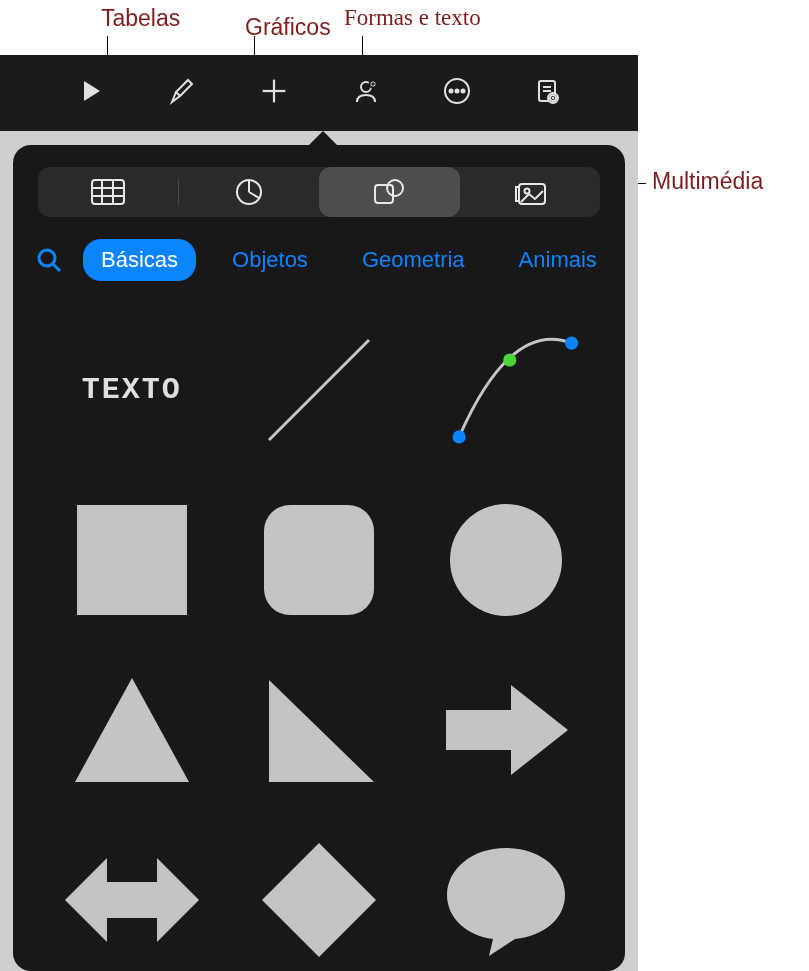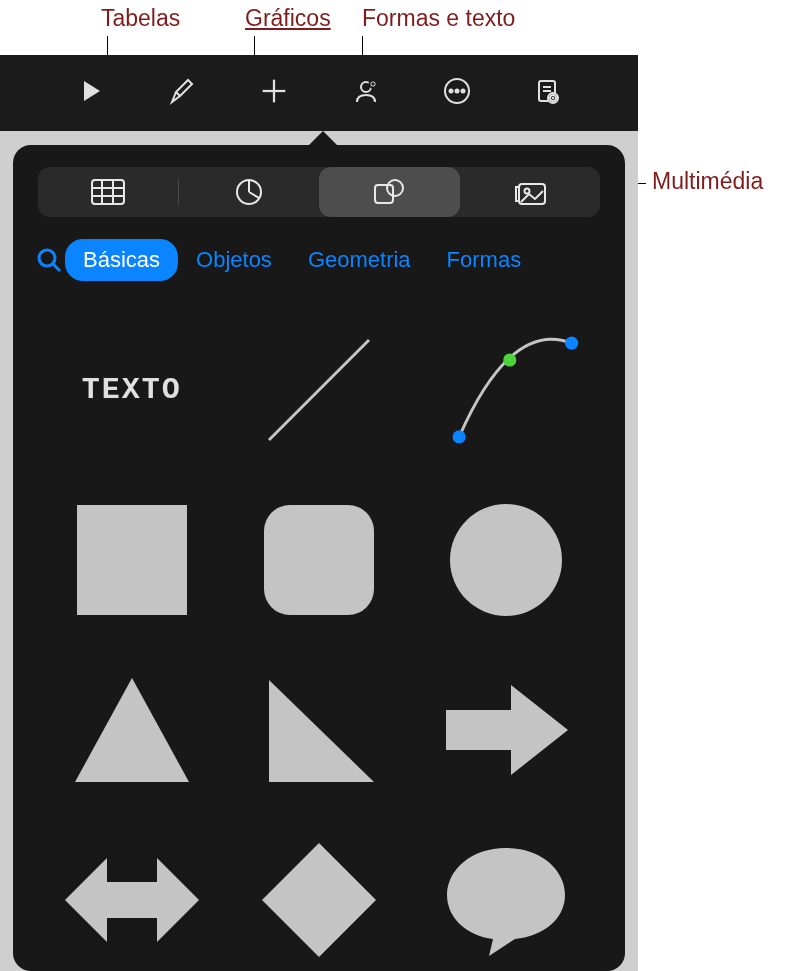--- a/index.html
+++ b/index.html
@@ -101,20 +101,21 @@
     .seg svg { stroke: #e8e8e8; fill: none; stroke-width: 2; }
     
     .category-row {
       position: absolute;
       top: 92px;
       left: 20px;
       right: 0;
       height: 46px;
       display: flex;
       align-items: center;
+      gap: 18px;
       overflow: hidden;
     }
     .search-btn {
       width: 32px;
       height: 32px;
       display: flex;
       align-items: center;
       justify-content: center;
       cursor: pointer;
     }
@@ -160,22 +161,22 @@
       font-weight: bold;
       font-size: 30px;
       color: #e0e0e0;
       letter-spacing: 2px;
     }
   </style>
 </head>
 <body>
 
 <div class="callout" style="top:5px; left:101px;">Tabelas</div>
-<div class="callout" style="top:5px; left:245px;text-decoration:underline;">Gráficos</div>
-<div class="callout" style="top:5px; left:362px;">Formas e texto</div>
+<div class="callout" style="top:14px; left:245px;">Gráficos</div>
+<div class="callout" style="top:5px; left:344px;font-family:Liberation Serif, serif;">Formas e texto</div>
 <div class="callout" style="top:168px; left:652px;">Multimédia</div>
 
 <div class="callout-line" style="left:107px; top:36px; height:147px;"></div>
 <div class="callout-line" style="left:254px; top:36px; height:147px;"></div>
 <div class="callout-line" style="left:362px; top:36px; height:147px;"></div>
 <div class="callout-line" style="left:560px; top:183px; height:1px; width:86px;"></div>
 
 <div class="app-area">
 
   <div class="top-toolbar">
@@ -264,21 +265,21 @@
     <div class="category-row">
       <div class="search-btn">
         <svg width="28" height="28" viewBox="0 0 28 28">
             <circle cx="12" cy="12" r="8"></circle>
             <line x1="18" y1="18" x2="25" y2="25"></line>
           </svg>
       </div>
       <div class="cat active">Básicas</div>
       <div class="cat">Objetos</div>
       <div class="cat">Geometria</div>
-      <div class="cat">Formas</div>
+      <div class="cat">Animais</div>
     </div>
 
     <div class="shape-grid">
 
       <div class="shape-cell">
         <span class="texto-label">TEXTO</span>
       </div>
       <div class="shape-cell">
         <svg width="140" height="140" viewBox="0 0 140 140">
             <line x1="20" y1="120" x2="120" y2="20" stroke="#c4c4c4" stroke-width="3"></line>

